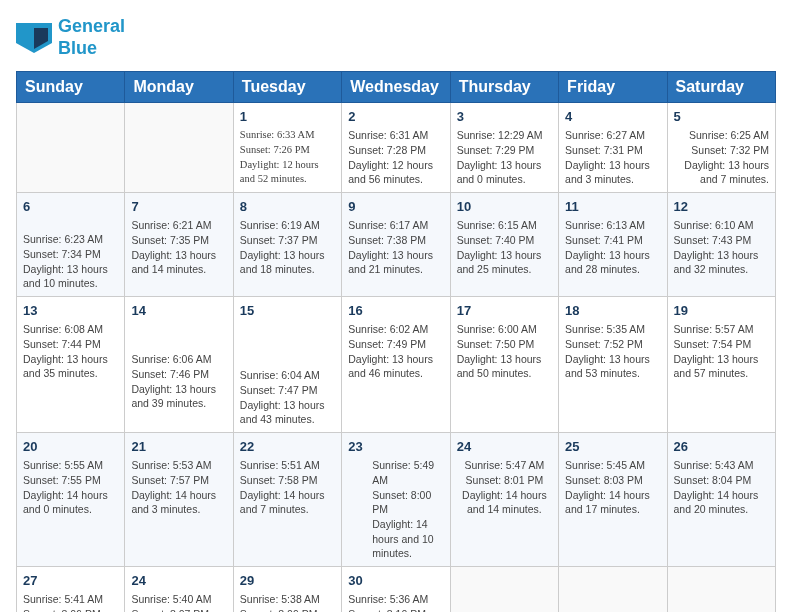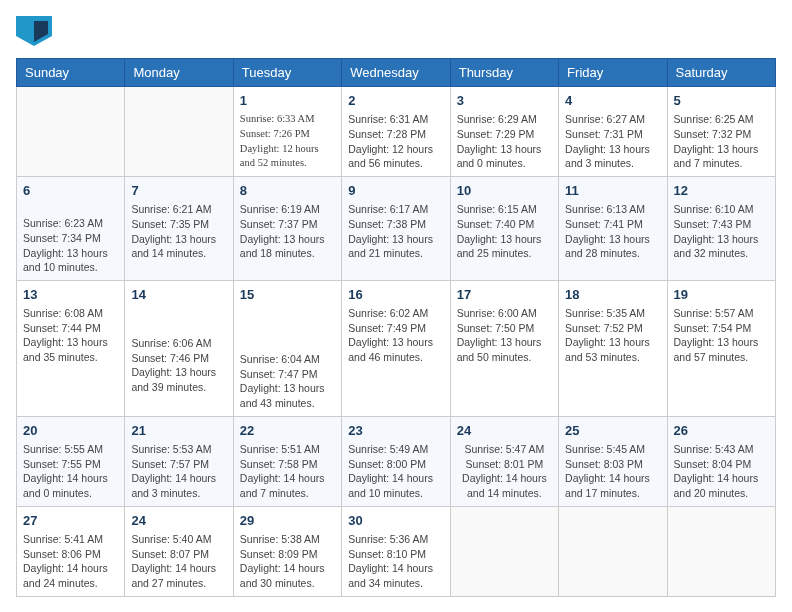--- a/index.html
+++ b/index.html
@@ -48,22 +48,22 @@
       font-weight: normal;
     }
     .calendar {
       width: 100%;
       border-collapse: collapse;
     }
     .calendar th {
       background: #2a72b8;
       color: #fff;
       padding: 6px 8px;
-      font-size: 13px;
-      font-weight: normal;
+      font-size: 16px;
+      font-weight: bold;
       text-align: left;
       border: 1px solid #1e5a9a;
     }
     .calendar td {
       border: 1px solid #ccc;
       vertical-align: top;
       padding: 5px 6px;
       width: 108px;
       min-height: 80px;
       font-size: 10.5px;
@@ -96,20 +96,24 @@
   </style>
 </head>
 <body>
 
 <div class="header">
   <div class="logo">
     <svg class="logo-icon" viewBox="0 0 36 30">
       <polygon points="0,0 36,0 36,20 18,30 0,20" fill="#2196c9"></polygon>
       <polygon points="18,5 32,5 32,18 18,26" fill="#1a3a5c"></polygon>
     </svg>
+    <div class="logo-text">
+      <div><span>General</span></div>
+      <div style="color:#2196c9;">Blue</div>
+    </div>
   </div>
   <div class="title-block">
     <h1></h1>
     <h2></h2>
   </div>
 </div>
 
 <table class="calendar">
   <thead>
     <tr>
@@ -133,33 +137,33 @@
 Daylight: 12 hours and 52 minutes.</div>
         </td>
         <td>
           <span class="day-number">2</span>
           <div class="day-info" style="white-space: pre-line;">Sunrise: 6:31 AM
 Sunset: 7:28 PM
 Daylight: 12 hours and 56 minutes.</div>
         </td>
         <td>
           <span class="day-number">3</span>
-          <div class="day-info" style="white-space: pre-line;">Sunrise: 6:29 AM
+          <div class="day-info" style="white-space: pre-line;">Sunrise: 12:29 AM
 Sunset: 7:29 PM
 Daylight: 13 hours and 0 minutes.</div>
         </td>
         <td>
           <span class="day-number">4</span>
           <div class="day-info" style="white-space: pre-line;">Sunrise: 6:27 AM
 Sunset: 7:31 PM
 Daylight: 13 hours and 3 minutes.</div>
         </td>
         <td>
           <span class="day-number">5</span>
-          <div class="day-info" style="white-space: pre-line;">Sunrise: 6:25 AM
+          <div class="day-info" style="white-space: pre-line; text-align: right;">Sunrise: 6:25 AM
 Sunset: 7:32 PM
 Daylight: 13 hours and 7 minutes.</div>
         </td>
       </tr>
       <tr>
         <td>
           <span class="day-number">6</span>
           <div class="day-info" style="white-space: pre-line; margin-top: 16px;">Sunrise: 6:23 AM
 Sunset: 7:34 PM
 Daylight: 13 hours and 10 minutes.</div>
@@ -259,21 +263,21 @@
 Daylight: 14 hours and 3 minutes.</div>
         </td>
         <td>
           <span class="day-number">22</span>
           <div class="day-info" style="white-space: pre-line;">Sunrise: 5:51 AM
 Sunset: 7:58 PM
 Daylight: 14 hours and 7 minutes.</div>
         </td>
         <td>
           <span class="day-number">23</span>
-          <div class="day-info" style="white-space: pre-line;">Sunrise: 5:49 AM
+          <div class="day-info" style="white-space: pre-line; margin-left: 24px;">Sunrise: 5:49 AM
 Sunset: 8:00 PM
 Daylight: 14 hours and 10 minutes.</div>
         </td>
         <td>
           <span class="day-number">24</span>
           <div class="day-info" style="white-space: pre-line; text-align: center;">Sunrise: 5:47 AM
 Sunset: 8:01 PM
 Daylight: 14 hours and 14 minutes.</div>
         </td>
         <td>

